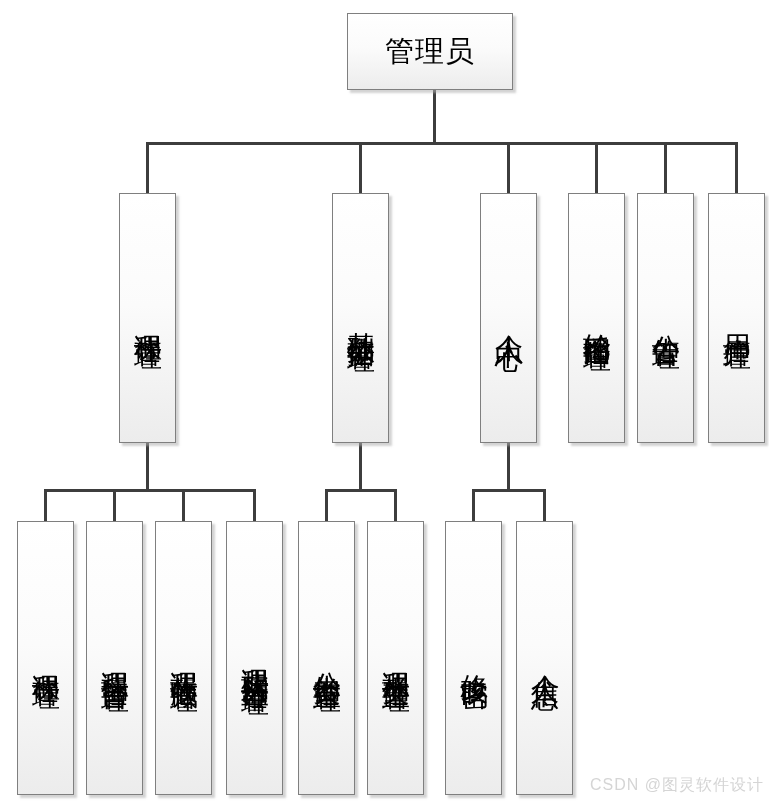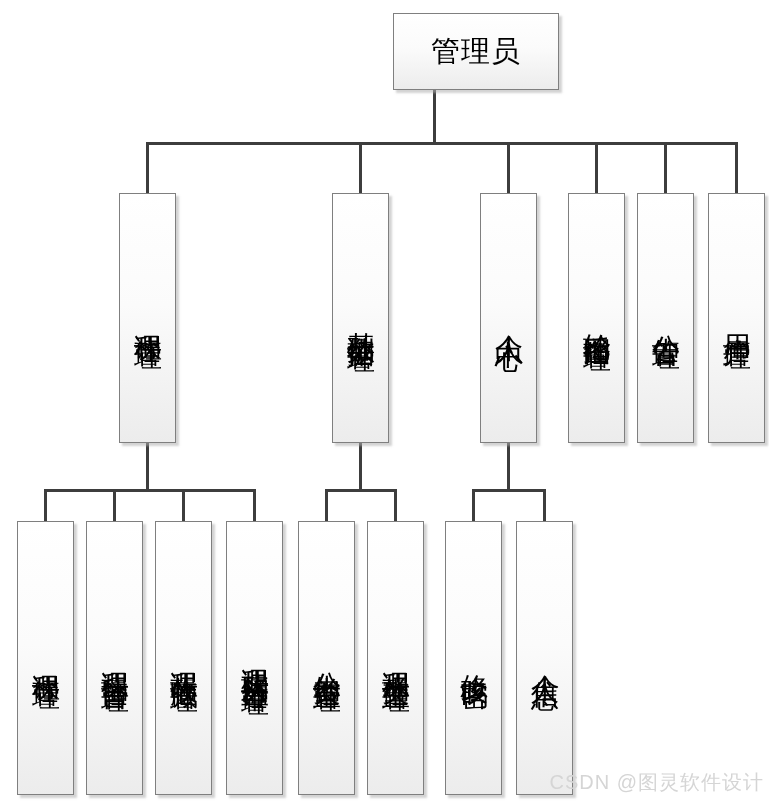--- a/index.html
+++ b/index.html
@@ -16,21 +16,21 @@
     display:flex; align-items:center; justify-content:center;
   }
   .vtext {
     writing-mode:vertical-rl; text-orientation:upright;
     font-size:28px; letter-spacing:3px; line-height:1; color:#000000;
     white-space:nowrap;
   }
   .htext { font-size:29px; color:#000000; letter-spacing:1px; }
   .watermark {
     position:absolute; right:5px; bottom:5px;
-    font-size:20px; color:var(--color-watermark, #d5d5d5); letter-spacing:1px;
+    font-size:16px; color:var(--color-watermark, #d5d5d5); letter-spacing:1px;
   }
 </style>
 </head>
 <body>
 
 <div class="stage">
 
   <div class="line" style="left:433px; top:90px;  width:3px;  height:55px;"></div>
   <div class="line" style="left:146px; top:142px; width:592px; height:3px;"></div>
   <div class="line" style="left:146px; top:142px; width:3px;  height:51px;"></div>
@@ -50,21 +50,21 @@
   <div class="line" style="left:359px; top:443px; width:3px;  height:48px;"></div>
   <div class="line" style="left:325px; top:489px; width:72px; height:3px;"></div>
   <div class="line" style="left:325px; top:489px; width:3px;  height:32px;"></div>
   <div class="line" style="left:394px; top:489px; width:3px;  height:32px;"></div>
 
   <div class="line" style="left:507px; top:443px; width:3px;  height:48px;"></div>
   <div class="line" style="left:472px; top:489px; width:74px; height:3px;"></div>
   <div class="line" style="left:472px; top:489px; width:3px;  height:32px;"></div>
   <div class="line" style="left:543px; top:489px; width:3px;  height:32px;"></div>
 
-  <div class="box" style="left:347px; top:13px; width:166px; height:77px;margin-left:46px;">
+  <div class="box" style="left:347px; top:13px; width:166px; height:77px;">
     <span class="htext">管理员</span>
   </div>
 
   <div class="box" style="left:119px; top:193px; width:57px; height:250px;">
     <span class="vtext">课程管理</span>
   </div>
   <div class="box" style="left:332px; top:193px; width:57px; height:250px;">
     <span class="vtext">基础数据管理</span>
   </div>
   <div class="box" style="left:480px; top:193px; width:57px; height:250px;">

